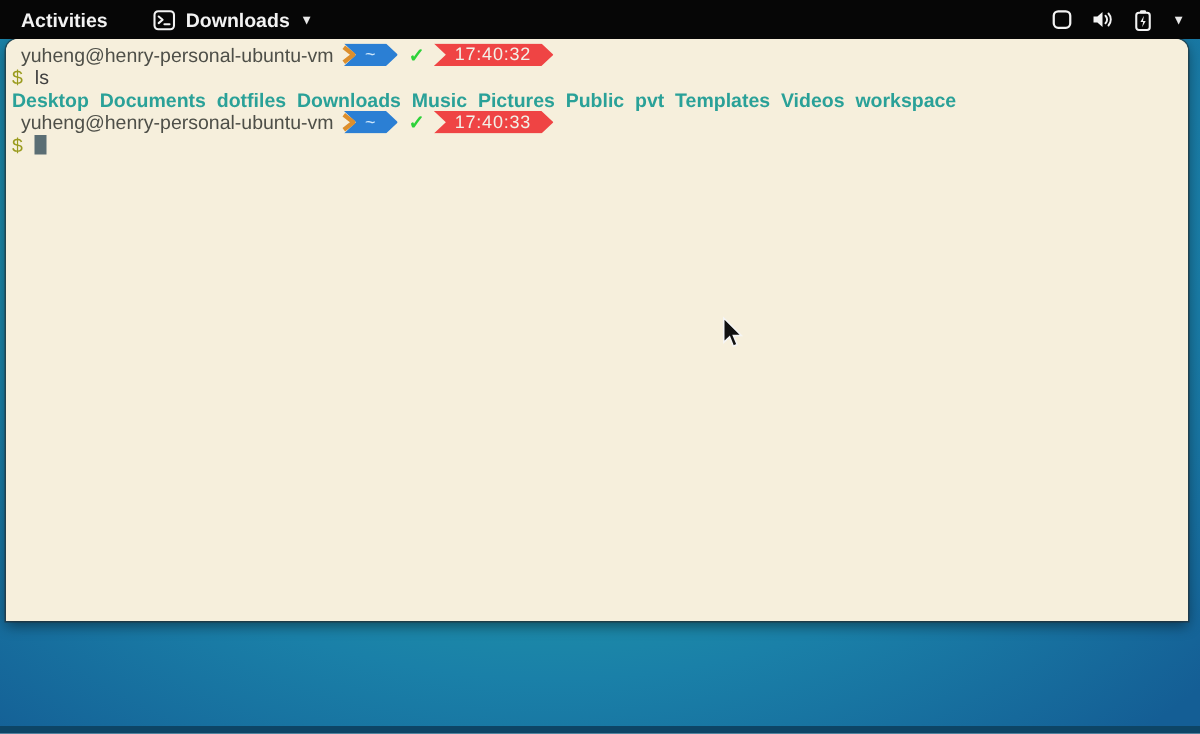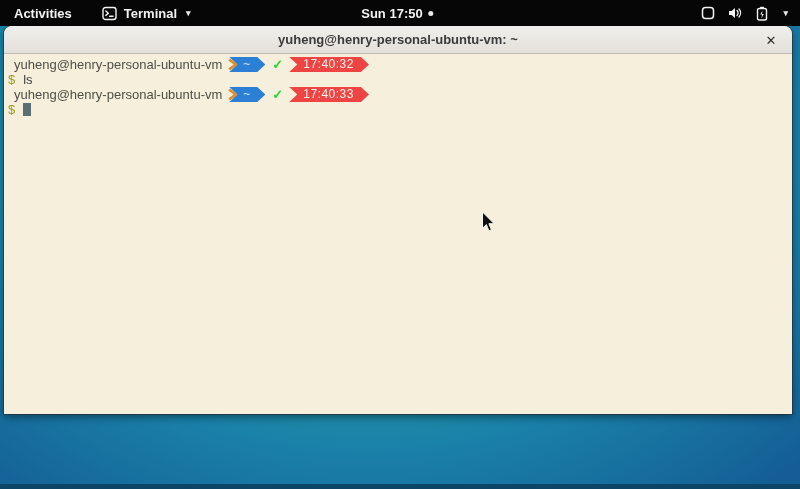--- a/index.html
+++ b/index.html
@@ -86,28 +86,22 @@
   <div class="tb-left">
     <div class="tb-item">Activities</div>
     <div class="tb-item app-menu">
       <span class="app-icon">
         <svg width="15" height="15" viewBox="0 0 15 15">
           <rect x="1" y="1.5" width="13" height="12" rx="2.5" fill="none" stroke="#f2f2f2" stroke-width="1.4"></rect>
           <path d="M3.8,5 L6.4,7.2 L3.8,9.4" fill="none" stroke="#f2f2f2" stroke-width="1.4" stroke-linecap="round" stroke-linejoin="round"></path>
           <line x1="7.6" y1="10.2" x2="11" y2="10.2" stroke="#f2f2f2" stroke-width="1.4" stroke-linecap="round"></line>
         </svg>
       </span>
-      <span>Terminal</span>
+      <span>Downloads</span>
       <span class="caret">▾</span>
-    </div>
-  </div>
-  <div class="tb-center">
-    <div class="tb-item">
-      <span>Sun 17:50</span>
-      <span class="notif-dot"></span>
     </div>
   </div>
   <div class="tb-right">
     <div class="tb-item system-menu">
       <svg width="14" height="14" viewBox="0 0 14 14">
         <rect x="1.5" y="1.5" width="11" height="11" rx="3" fill="none" stroke="#f2f2f2" stroke-width="1.5"></rect>
       </svg>
       <svg width="15" height="14" viewBox="0 0 15 14">
         <path d="M1,5 h2.6 L7,2 v10 L3.6,9 H1 z" fill="#f2f2f2"></path>
         <path d="M9,4.5 a3.5,3.5 0 0 1 0,5" fill="none" stroke="#f2f2f2" stroke-width="1.3" stroke-linecap="round"></path>
@@ -117,41 +111,38 @@
         <rect x="4" y="0.8" width="4" height="2" rx="0.8" fill="#f2f2f2"></rect>
         <rect x="1.5" y="2.5" width="9" height="11.5" rx="1.8" fill="none" stroke="#f2f2f2" stroke-width="1.4"></rect>
         <path d="M6.6,4.5 L4.3,8.6 h1.8 L5.4,12.2 L7.8,8 H6 z" fill="#f2f2f2"></path>
       </svg>
       <span class="caret">▾</span>
     </div>
   </div>
 </div>
 
 <div class="window">
-  <div class="titlebar">
-    <span class="title">yuheng@henry-personal-ubuntu-vm: ~</span>
-    <span class="close">✕</span>
-  </div>
   <div class="term">
 
     <div class="line prompt-line">
       <span class="user">yuheng@henry-personal-ubuntu-vm</span>
       <svg class="chev" width="11" height="13" viewBox="0 0 11 13">
         <path d="M2.2,1.5 L8.6,6.5 L2.2,11.5" fill="none" stroke="#dd8f2d" stroke-width="2.8" stroke-linejoin="round"></path>
       </svg>
       <span class="seg seg-blue"><span>~</span></span>
       <span class="check">✓</span>
       <span class="seg seg-dark"><span>17:40:32</span></span>
     </div>
 
     <div class="line cmd-line">
       <span class="dollar">$</span>
       <span class="cmd">ls</span>
     </div>
 
+    <div class="line ls-line">Desktop  Documents  dotfiles  Downloads  Music  Pictures  Public  pvt  Templates  Videos  workspace</div>
 
     <div class="line prompt-line">
       <span class="user">yuheng@henry-personal-ubuntu-vm</span>
       <svg class="chev" width="11" height="13" viewBox="0 0 11 13">
         <path d="M2.2,1.5 L8.6,6.5 L2.2,11.5" fill="none" stroke="#dd8f2d" stroke-width="2.8" stroke-linejoin="round"></path>
       </svg>
       <span class="seg seg-blue"><span>~</span></span>
       <span class="check">✓</span>
       <span class="seg seg-dark"><span>17:40:33</span></span>
     </div>

